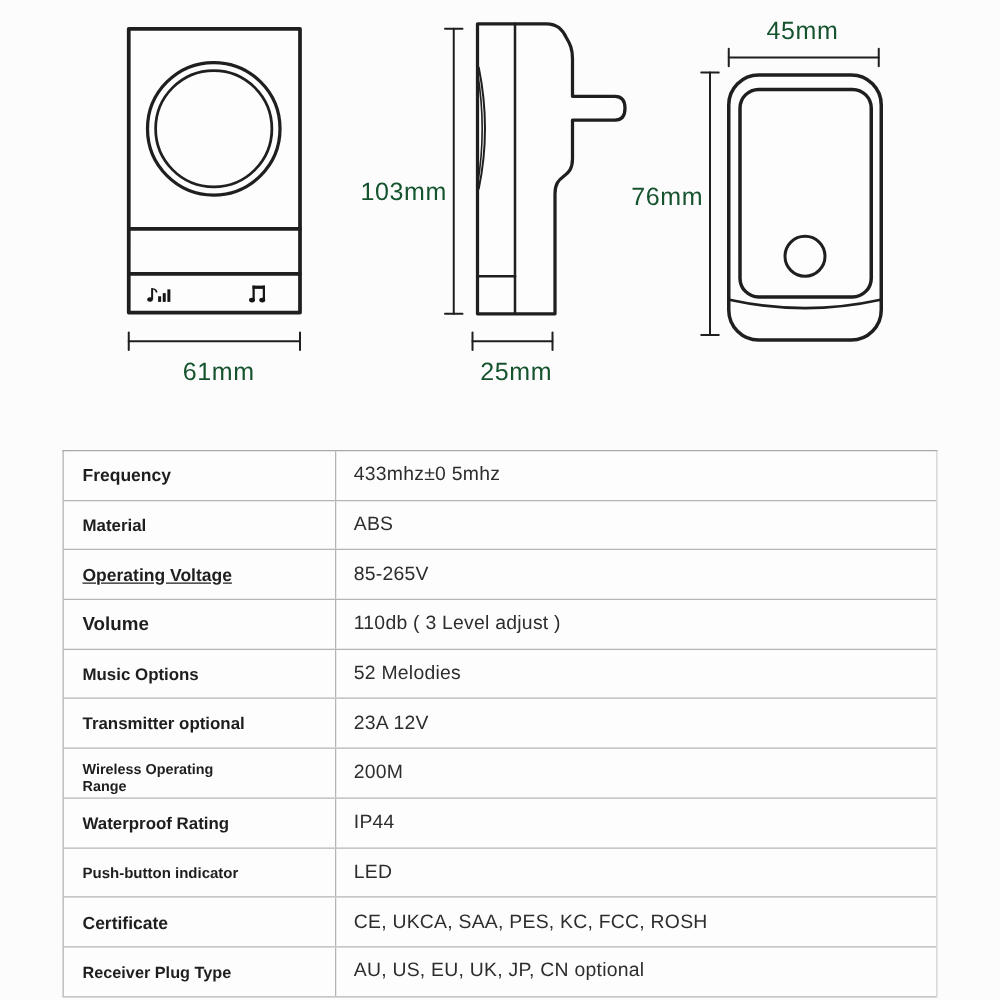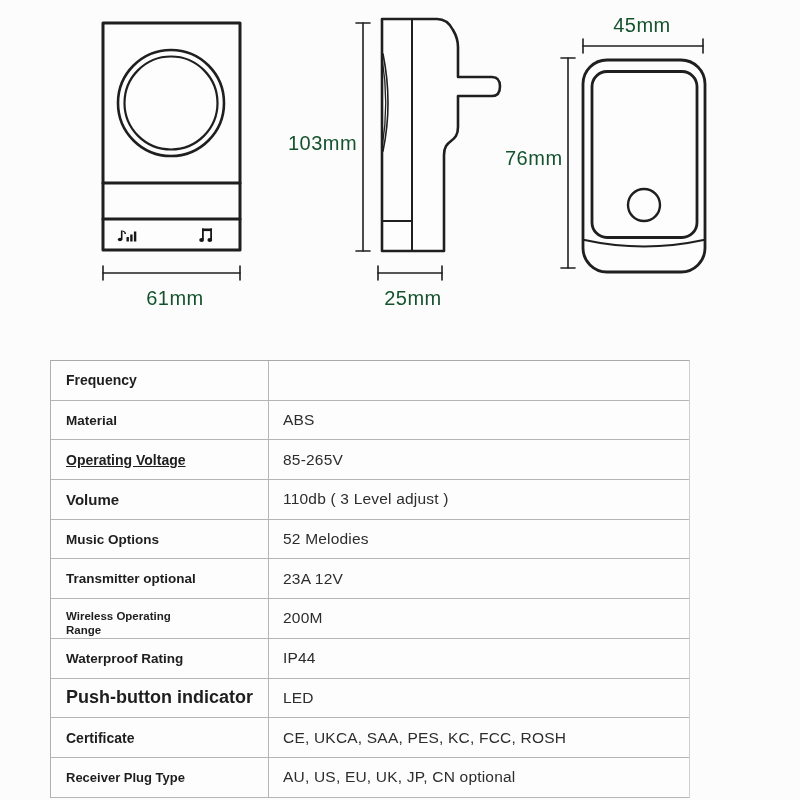--- a/index.html
+++ b/index.html
@@ -9,27 +9,27 @@
     font-family:"Liberation Sans", sans-serif;
     color:#222;
   }
   .drawing-layer{position:absolute;left:0;top:0;width:800px;height:345px;}
   .dim-label{
     position:absolute;
     font-size:20px;font-weight:400;color:#14532d;
     letter-spacing:0.5px;white-space:nowrap;
   }
   .dim-61{left:140px;top:287px;width:70px;text-align:center;}
-  .dim-103{left:288px;top:132px;width:70px;text-align:left;}
+  .dim-103{left:288px;top:143px;width:70px;text-align:center;}
   .dim-25{left:378px;top:287px;width:70px;text-align:center;}
   .dim-45{left:607px;top:14px;width:70px;text-align:center;}
   .dim-76{left:505px;top:147px;width:60px;text-align:left;}
 
   .spec-table{
-    position:absolute;left:50px;top:360px;width:640px;
+    position:absolute;left:50px;top:360px;width:700px;
     border-top:1px solid #a9a9a9;
     border-left:1px solid #b0b0b0;
     border-right:1px solid #cfcfcf;
     box-sizing:border-box;
     background:#fdfdfd;
   }
   .spec-row{
     display:flex;height:39.7px;box-sizing:border-box;
     border-bottom:1px solid #b5b5b5;
   }
@@ -43,21 +43,21 @@
   .spec-value{
     flex:1;display:flex;align-items:center;
     padding-left:14px;
     font-size:15.5px;font-weight:400;color:#2d2d2d;
     letter-spacing:0.2px;
   }
   .spec-row:nth-child(1) .spec-label{font-size:14px;}
   .spec-row:nth-child(3) .spec-label{font-size:14px;text-decoration:underline;}
   .spec-row:nth-child(4) .spec-label{font-size:15px;}
   .spec-row:nth-child(7) .spec-label span{max-width:128px;font-size:11.5px;line-height:1.3;margin-top:10px;}
-  .spec-row:nth-child(9) .spec-label{font-size:18px;}
+  .spec-row:nth-child(9) .spec-label{font-size:12px;}
   .spec-row:nth-child(10) .spec-label{font-size:14px;}
   .spec-row:nth-child(11) .spec-label{font-size:13px;font-weight:600;}
 </style>
 </head>
 <body>
 
 <svg class="drawing-layer" viewBox="0 0 800 345" xmlns="http://www.w3.org/2000/svg" fill="none" stroke="#1f1f1f" stroke-linecap="round" stroke-linejoin="round">
 
   <g>
     <rect x="103" y="23" width="137" height="227" stroke-width="3" fill="#fdfdfd"></rect>
@@ -149,20 +149,21 @@
 <div class="dim-label dim-25">25mm</div>
 <div class="dim-label dim-45">45mm</div>
 <div class="dim-label dim-76">76mm</div>
 
 <div class="spec-table">
 
   <div class="spec-row">
     <div class="spec-label">
         <span>Frequency</span>
       </div>
+    <div class="spec-value">433mhz±0 5mhz</div>
   </div>
 
   <div class="spec-row">
     <div class="spec-label">
         <span>Material</span>
       </div>
     <div class="spec-value">ABS</div>
   </div>
 
   <div class="spec-row">

